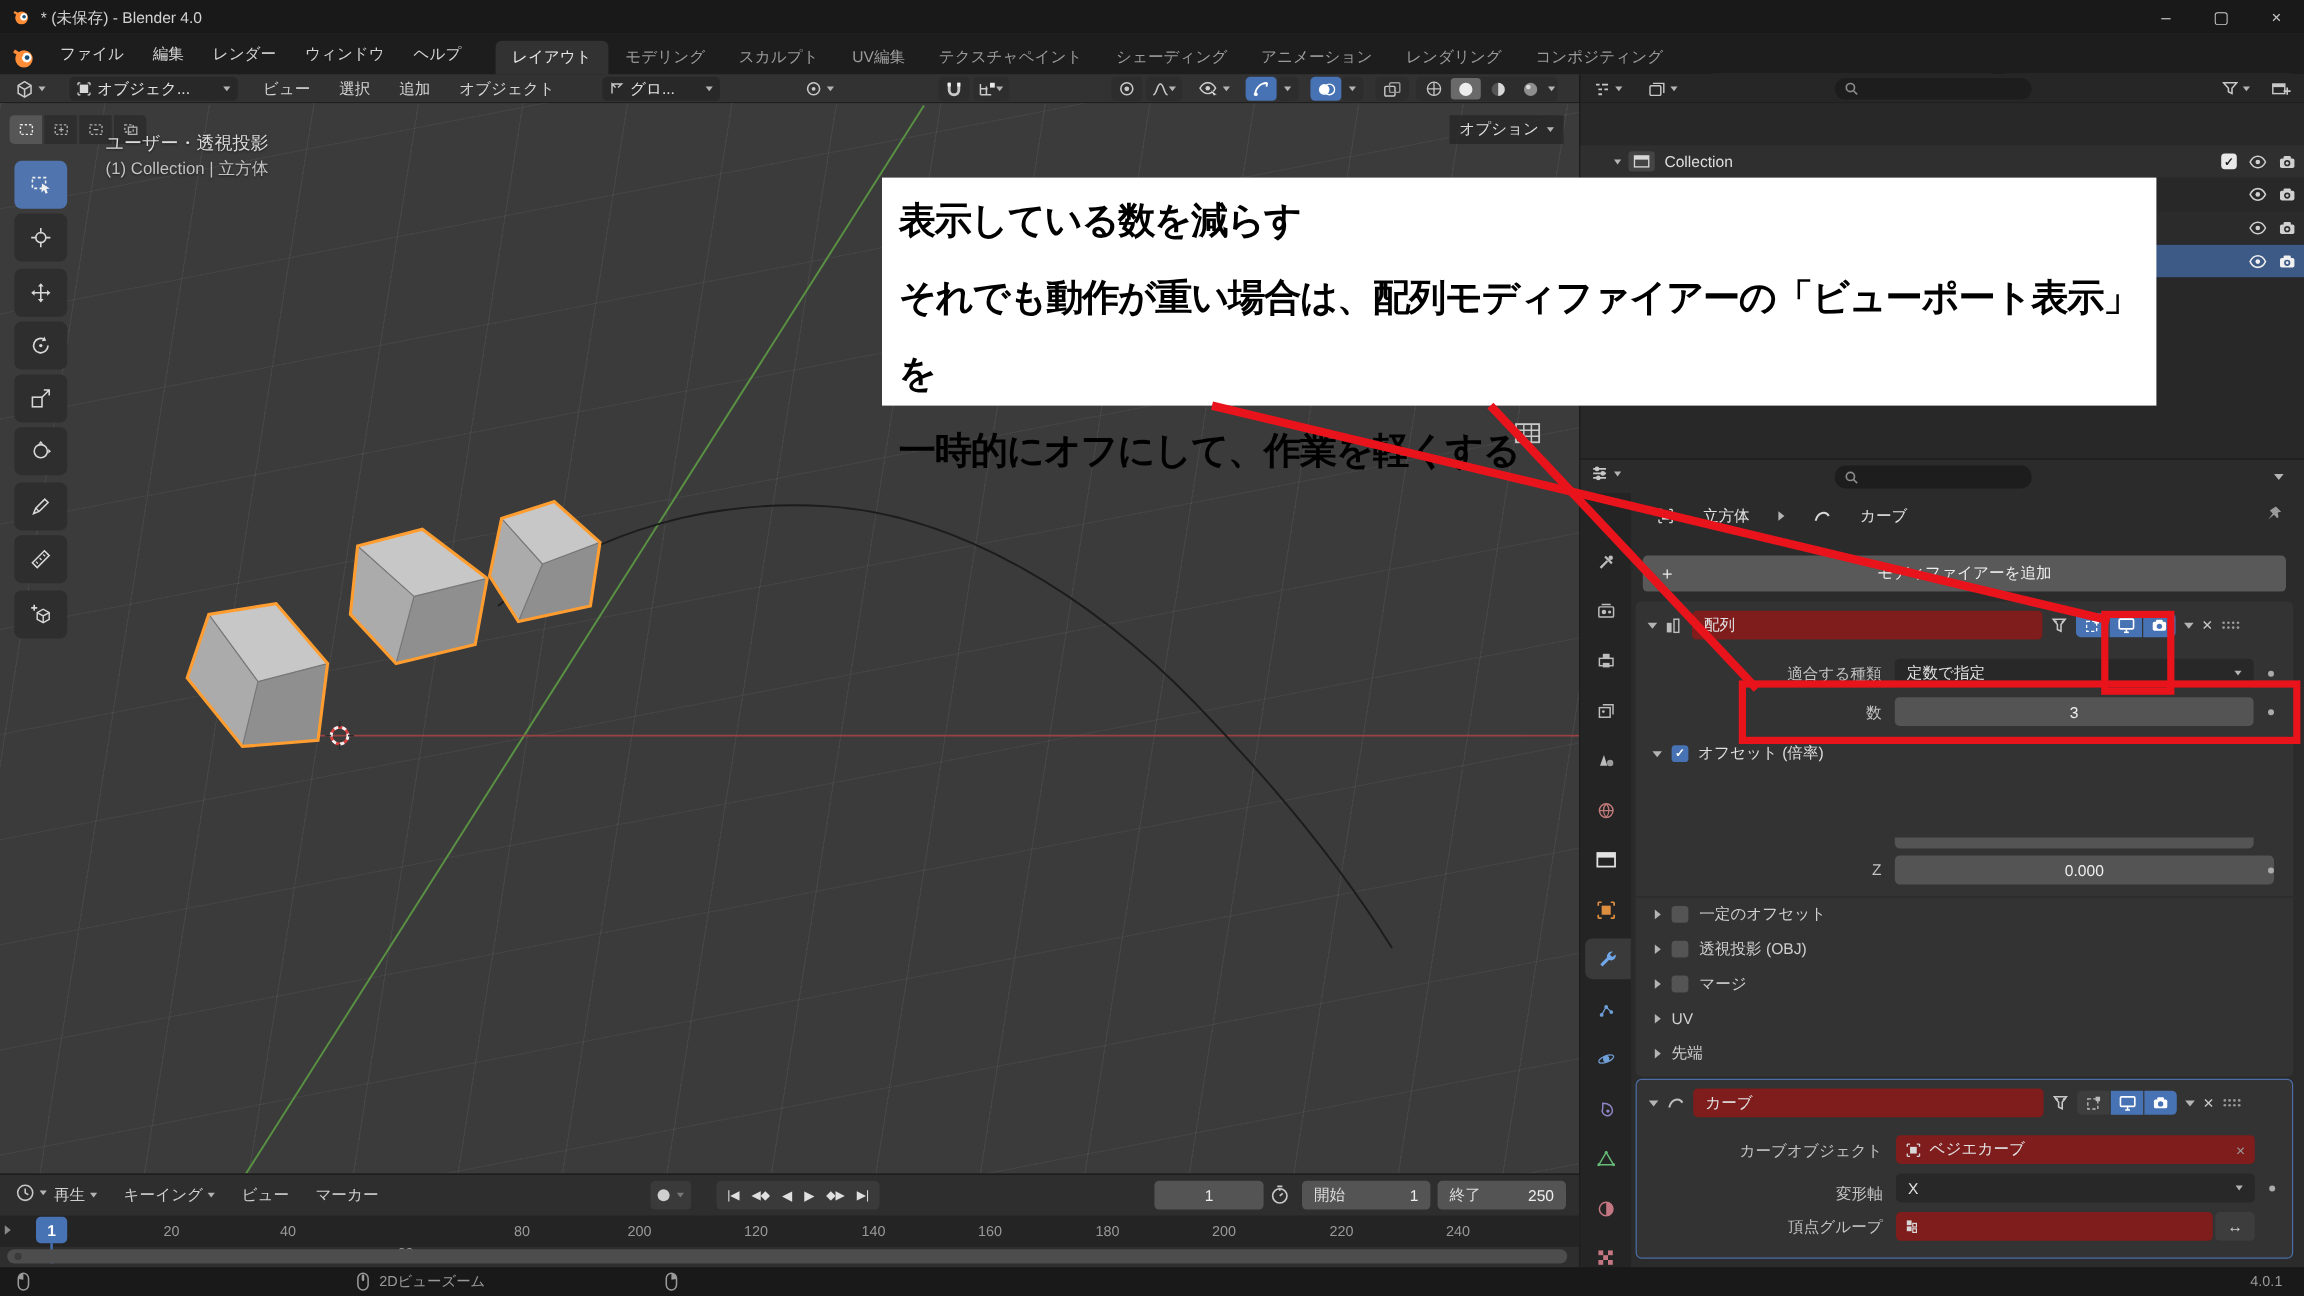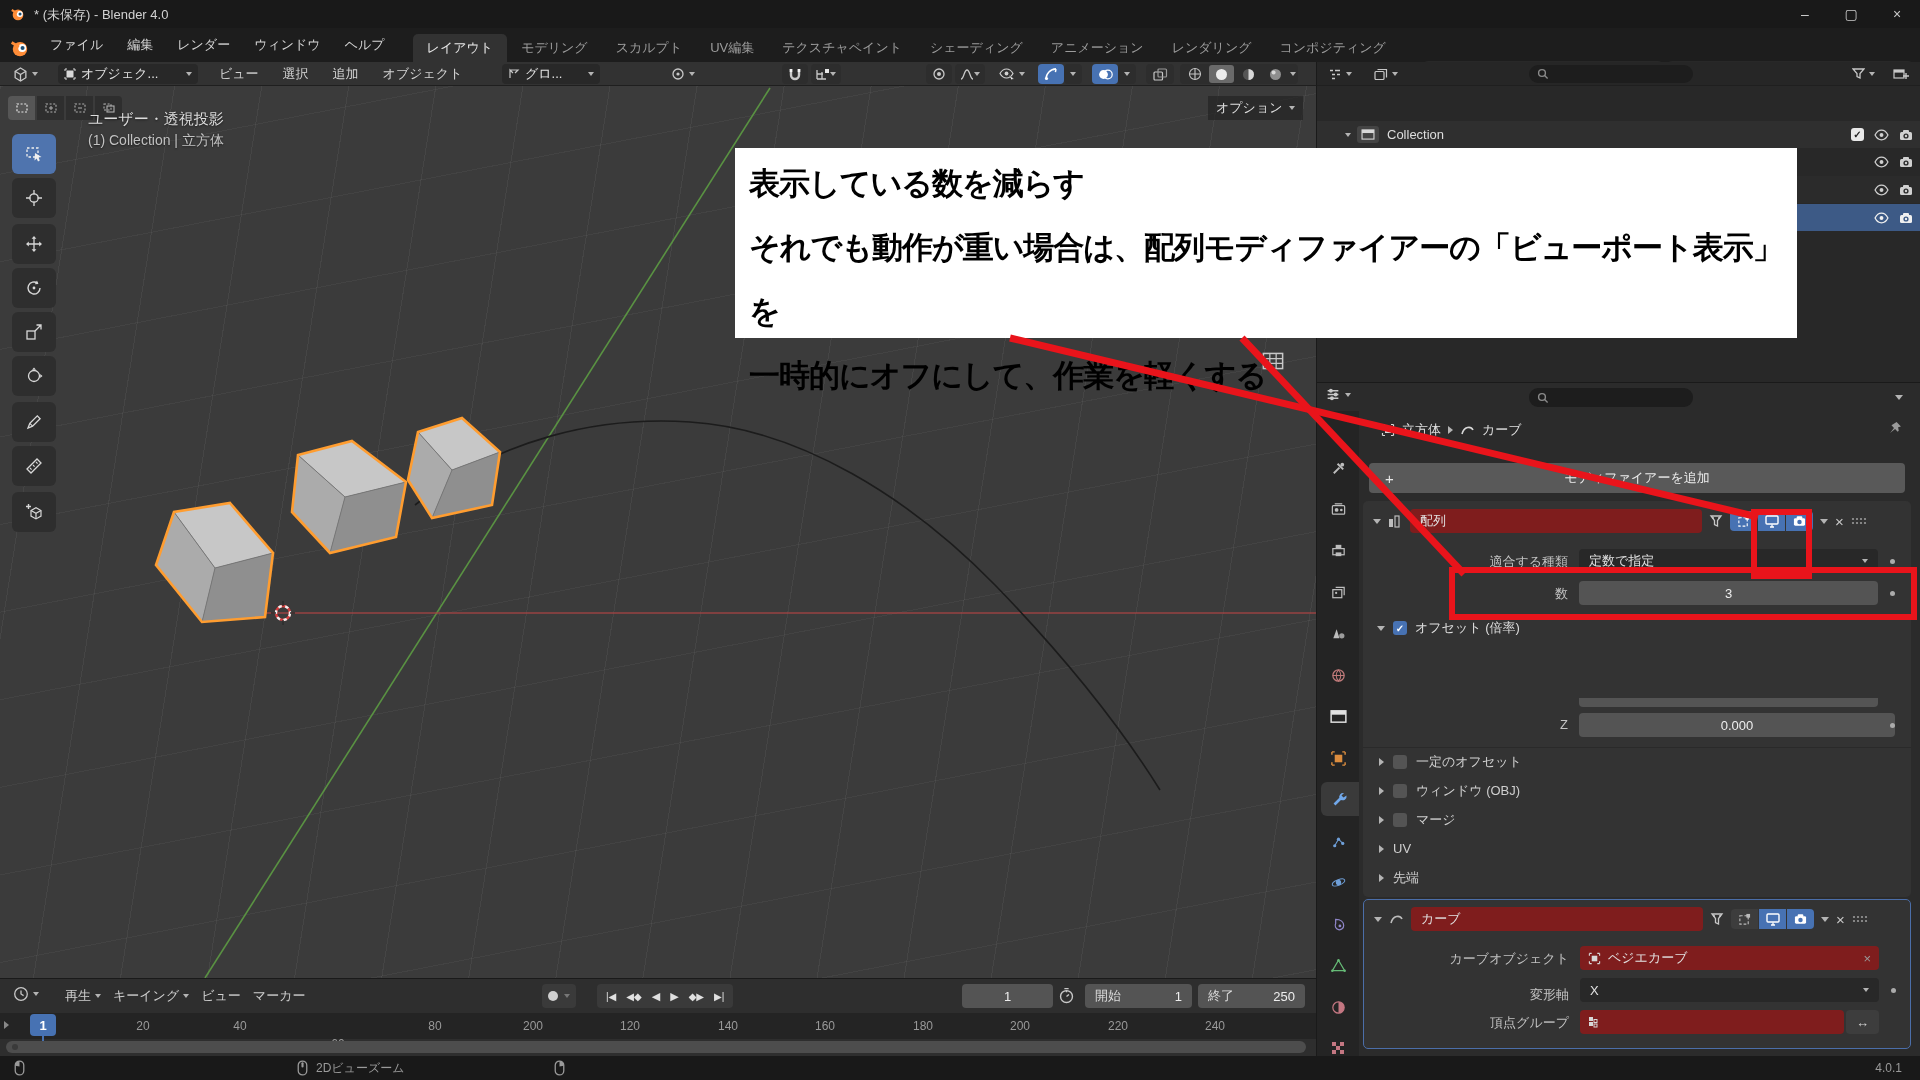--- a/index.html
+++ b/index.html
@@ -705,21 +705,21 @@
           <svg width="16" height="16" viewBox="0 0 16 16">
             <rect x="2" y="2" width="4" height="4" fill="#c47782"></rect>
             <rect x="10" y="2" width="4" height="4" fill="#c47782"></rect>
             <rect x="6" y="6" width="4" height="4" fill="#c47782"></rect>
             <rect x="2" y="10" width="4" height="4" fill="#c47782"></rect>
             <rect x="10" y="10" width="4" height="4" fill="#c47782"></rect>
           </svg>
         </div>
     </div>
 
-    <div class="abs row" style="left:64px;top:38px;gap:7px">
+    <div class="abs row" style="left:64px;top:38px;gap:24px">
       <span>
           <svg width="14" height="14" viewBox="0 0 14 14">
             <rect x="4" y="4" width="6" height="6" fill="#d8d8d8"></rect>
             <path d="M1.5 1.5h2.5M1.5 1.5v2.5M12.5 1.5H10M12.5 1.5v2.5M1.5 12.5h2.5M1.5 12.5V10M12.5 12.5H10M12.5 12.5V10" stroke="#d8d8d8" stroke-width="1.2"></path>
           </svg>
         </span>
       <span style="color:#e0e0e0">立方体</span>
       <span class="rchev"></span>
       <span>
           <svg width="15" height="12" viewBox="0 0 15 12">
@@ -828,21 +828,21 @@
       <div class="abs" style="left:0;top:246px;width:548px;height:1px;background:#2a2a2a"></div>
 
       <div class="abs row" style="left:16px;top:252px;gap:9px">
         <span class="rchev"></span>
           <span class="cb off"></span>
         <span>一定のオフセット</span>
       </div>
       <div class="abs row" style="left:16px;top:281px;gap:9px">
         <span class="rchev"></span>
           <span class="cb off"></span>
-        <span>ウィンドウ (OBJ)</span>
+        <span>透視投影 (OBJ)</span>
       </div>
       <div class="abs row" style="left:16px;top:310px;gap:9px">
         <span class="rchev"></span>
           <span class="cb off"></span>
         <span>マージ</span>
       </div>
       <div class="abs row" style="left:16px;top:340px;gap:9px">
         <span class="rchev"></span>
           <span>UV</span>
       </div>
@@ -944,21 +944,21 @@
   </div>
 
   <div id="timeline" class="abs">
     <div class="abs hbtn" style="left:8px;top:5px">
       <svg width="16" height="16" viewBox="0 0 16 16">
           <circle cx="8" cy="8" r="6.3" fill="none" stroke="#c8c8c8" stroke-width="1.3"></circle>
           <path d="M8 4.5V8l2.6 1.6" fill="none" stroke="#c8c8c8" stroke-width="1.3"></path>
         </svg>
       <span class="chev sm"></span>
     </div>
-    <div class="abs row" style="left:60px;top:5px;height:24px;gap:2px">
+    <div class="abs row" style="left:40px;top:5px;height:24px;gap:12px">
       <div class="hbtn">
           <span>再生</span>
           <span class="chev sm"></span>
         </div>
       <div class="hbtn">
           <span>キーイング</span>
           <span class="chev sm"></span>
         </div>
       <div class="hbtn">
           <span>ビュー</span>

